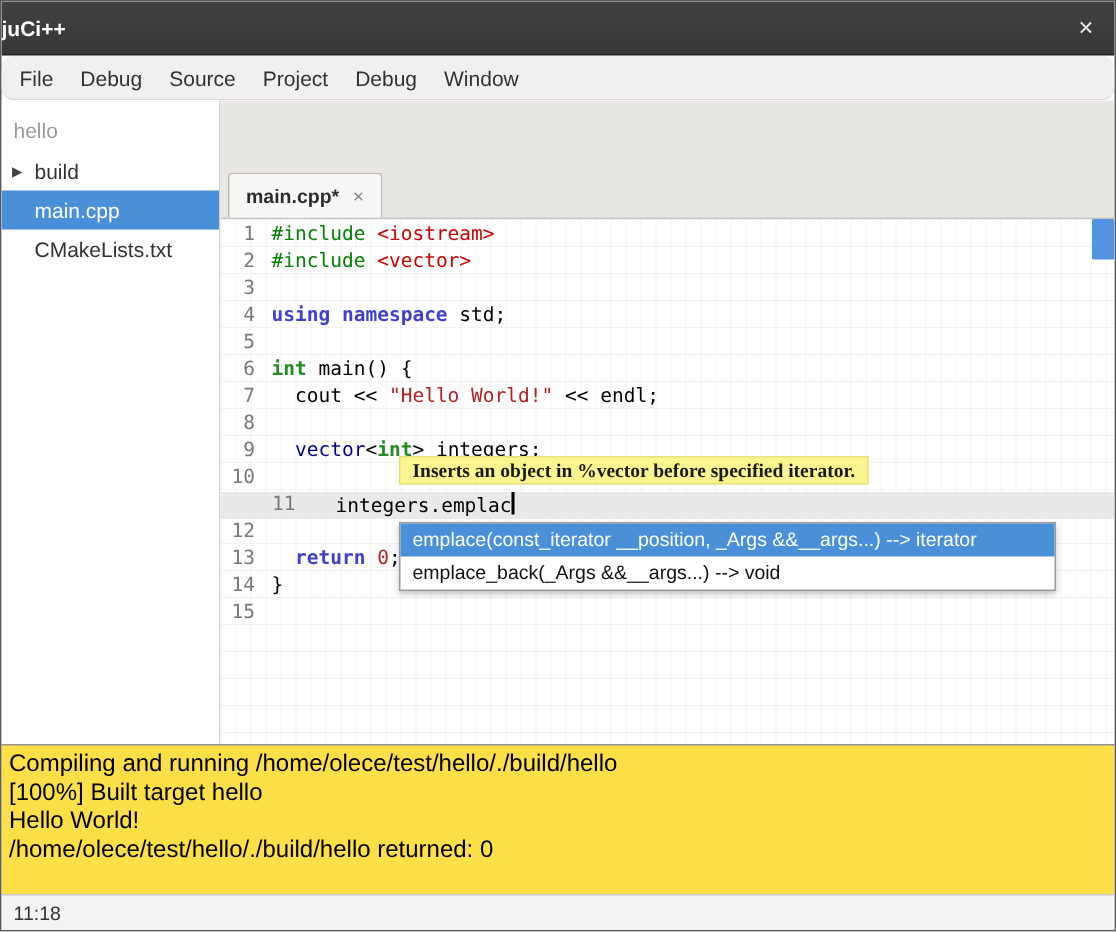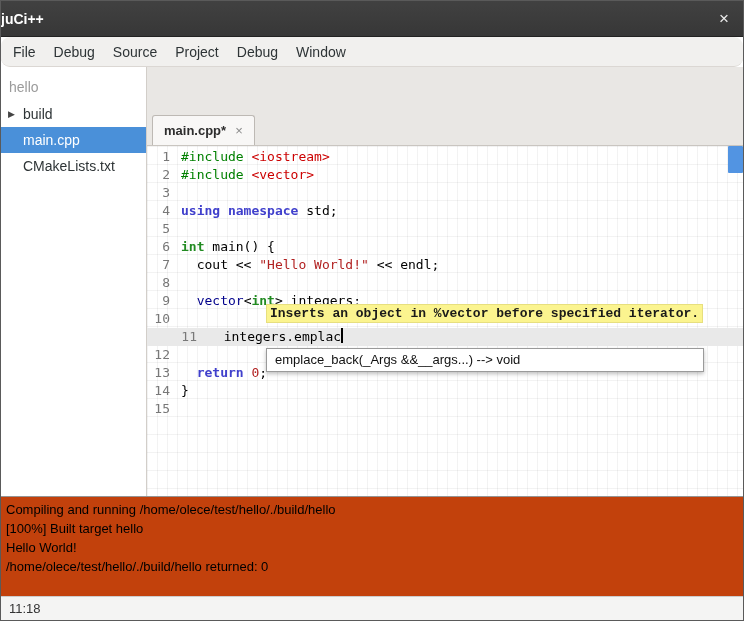--- a/index.html
+++ b/index.html
@@ -77,41 +77,41 @@
   .tok-kw    { color:#4040cc; font-weight:bold; }
   .tok-type  { color:#228b22; font-weight:bold; }
   .tok-cls   { color:#00008b; }
   .tok-str   { color:#b22222; }
   .tok-num   { color:#b22222; }
   .caret { display:inline-block; width:2px; height:15px; background:#000; vertical-align:-2px; }
 
   .tooltip {
     position:absolute; left:119px; top:158px; z-index:3;
     background:#fbf48f; border:1px solid #e7df7e;
-    font-family:Liberation Mono, monospace; font-size:13px; font-weight:bold; color:#1a1a1a;
-    height:19px; line-height:17px; padding:0 3px; white-space:pre;
+    font-family:Liberation Serif, serif; font-size:13px; font-weight:bold; color:#1a1a1a;
+    height:19px; line-height:17px; padding:0 8px; white-space:pre;
   }
 
   .completion {
     position:absolute; left:119px; top:202px; z-index:4; width:438px;
     background:#ffffff; border:1px solid #9a9a9a; box-shadow:0 2px 4px rgba(0,0,0,0.25);
     font-family:"Liberation Sans", sans-serif; font-size:13px;
   }
   .comp-item { height:22px; line-height:22px; padding:0 8px; color:#111; white-space:pre; }
   .comp-item.selected { background:#4a90d9; color:#fff; }
 
   .scrollbar {
     position:absolute; right:0; top:0; width:15px; height:27px;
     background:#5294e2; border-radius:1px; z-index:2;
   }
 
   
   .output {
-    flex:0 0 100px; background:#c2410c; border-top:1px solid #949494;
-    font-size:13px; color:#000; padding:3px 5px; overflow:hidden;
+    flex:0 0 100px; background:#fde047; border-top:1px solid #949494;
+    font-size:16px; color:#000; padding:3px 5px; overflow:hidden;
   }
   .out-line { line-height:19px; white-space:pre; }
 
   
   .statusbar {
     flex:0 0 24px; background:#f4f4f3; border-top:1px solid #cccccc;
     display:flex; align-items:center; padding-left:8px;
     font-size:13px; color:#333;
   }
 </style>
@@ -175,20 +175,21 @@
             <div class="code-line current"><span class="gutter">11</span><span class="code-text"><span class="tok-plain">  integers.emplac</span><span class="caret"></span></span></div>
             <div class="code-line"><span class="gutter">12</span><span class="code-text"></span></div>
             <div class="code-line"><span class="gutter">13</span><span class="code-text"><span class="tok-plain">  </span><span class="tok-kw">return</span><span class="tok-plain"> </span><span class="tok-num">0</span><span class="tok-plain">;</span></span></div>
             <div class="code-line"><span class="gutter">14</span><span class="code-text"><span class="tok-plain">}</span></span></div>
             <div class="code-line"><span class="gutter">15</span><span class="code-text"></span></div>
           </div>
 
         <div class="tooltip">Inserts an object in %vector before specified iterator.</div>
 
         <div class="completion">
+          <div class="comp-item selected">emplace(const_iterator __position, _Args &amp;&amp;__args...) --&gt; iterator</div>
           <div class="comp-item">emplace_back(_Args &amp;&amp;__args...) --&gt; void</div>
         </div>
 
         <div class="scrollbar"></div>
       </div>
     </div>
   </div>
 
   <div class="output">
     <div class="out-line">Compiling and running /home/olece/test/hello/./build/hello</div>

